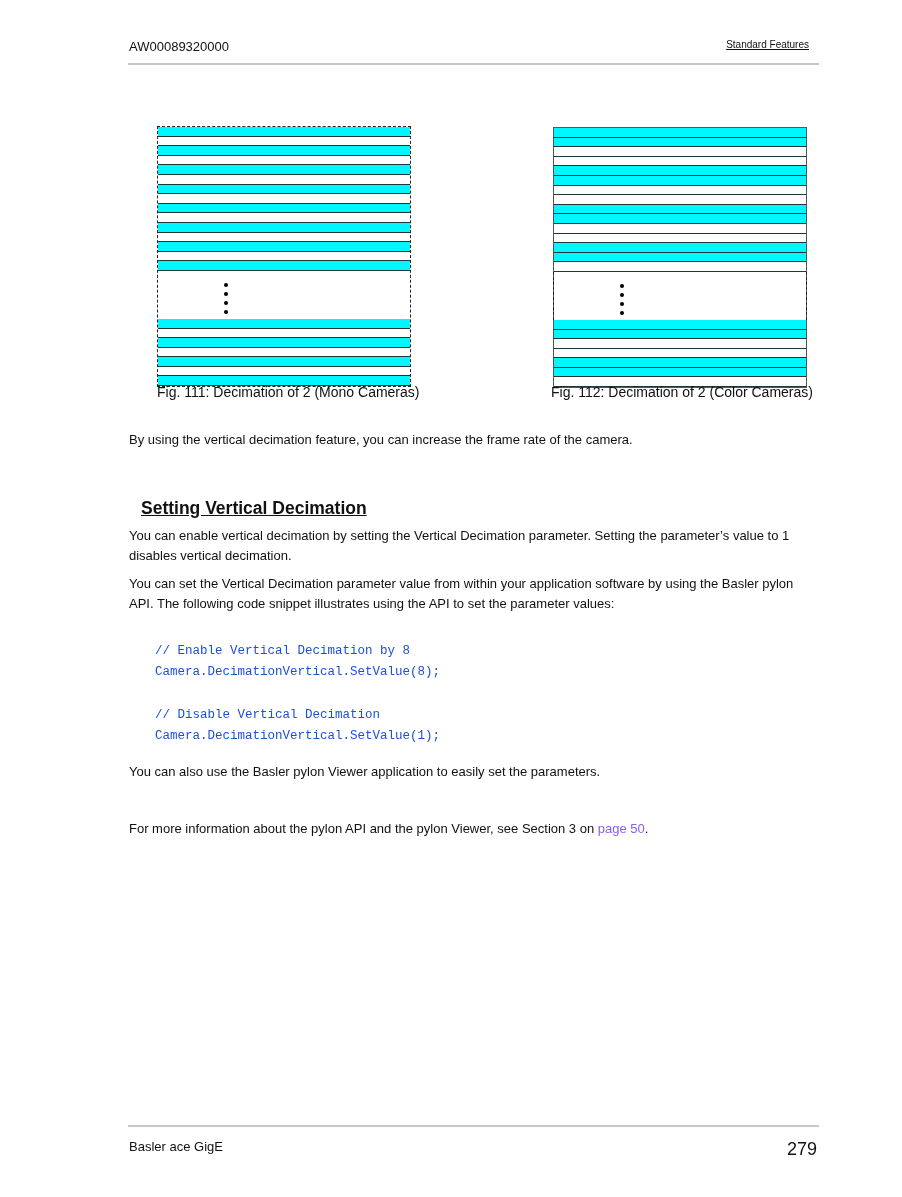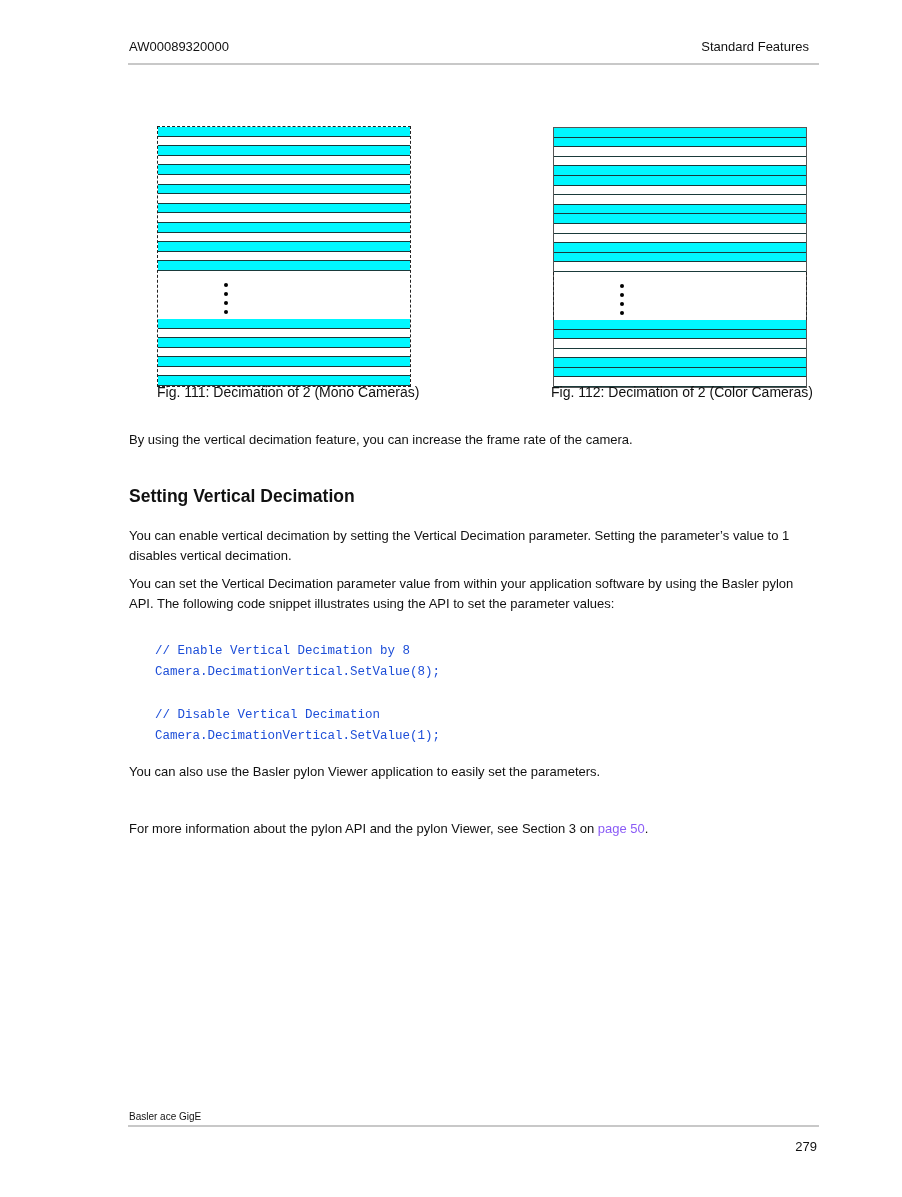--- a/index.html
+++ b/index.html
@@ -1,41 +1,41 @@
 <!DOCTYPE html>
 <html><head>
 <meta charset="utf-8">
 <style>
   html, body { margin:0; padding:0; background:#ffffff; }
   body { width:902px; height:1197px; position:relative; font-family:"Liberation Sans", sans-serif; color:#111; }
   .abs { position:absolute; }
   .hdr-left { left:129px; top:39px; font-size:13px; }
-  .hdr-right { right:93px; top:39px; font-size:13px; }
+  .hdr-right { right:93px; top:39px; font-size:10px;text-decoration:underline; }
   .hdr-rule { left:128px; top:63px; width:691px; height:2px; background:#c8c8c8; }
   .ftr-rule { left:128px; top:1125px; width:691px; height:2px; background:#c8c8c8; }
-  .ftr-left { left:129px; top:1111px; font-size:10px; }
-  .ftr-right { right:85px; top:1139px; font-size:13px; }
+  .ftr-left { left:129px; top:1139px; font-size:13px; }
+  .ftr-right { right:85px; top:1139px; font-size:18px; }
 
   .fig { position:absolute; width:254px; border:1px dashed #222; box-sizing:border-box; }
   .fig .row { height:9.6px; box-sizing:border-box; border-bottom:1px solid #1a3a3a; }
   .fig .row.c { background:#00f7ff; }
   .fig .row.w { background:#ffffff; }
   .fig .gap { height:48px; position:relative; }
   .dots { position:absolute; left:66px; top:12px; width:5px; }
   .dots span { display:block; width:4px; height:4px; border-radius:50%; background:#000; margin-bottom:5px; }
   #fig-mono { left:157px; top:126px; }
   #fig-color { left:553px; top:127px; border-style:solid; border-color:#555; }
   #fig-color .gap { border-left:1px dashed #222; border-right:1px dashed #222; margin:0 -1px; }
 
   .caption { font-size:14px; top:384px;text-align:center; }
   .cap1 { left:157px; }
   .cap2 { left:551px; }
 
   .p { left:129px; width:690px; font-size:13px; line-height:20px; }
-  h2.h { position:absolute; left:129px; top:486px; margin:0; font-size:17.5px; font-weight:bold; }
+  h2.h { position:absolute; left:129px; top:486px; margin:12px; font-size:17.5px; font-weight:bold;text-decoration:underline; }
   .code { left:155px; font-family:"Liberation Mono", monospace; font-size:12.5px; color:#1d4ed8; line-height:21px; white-space:pre; }
   .link { color:#8b5cf6; }
 </style>
 </head>
 <body>
 
 <div class="abs hdr-left">AW00089320000</div>
 <div class="abs hdr-right">Standard Features</div>
 <div class="abs hdr-rule"></div>
 

